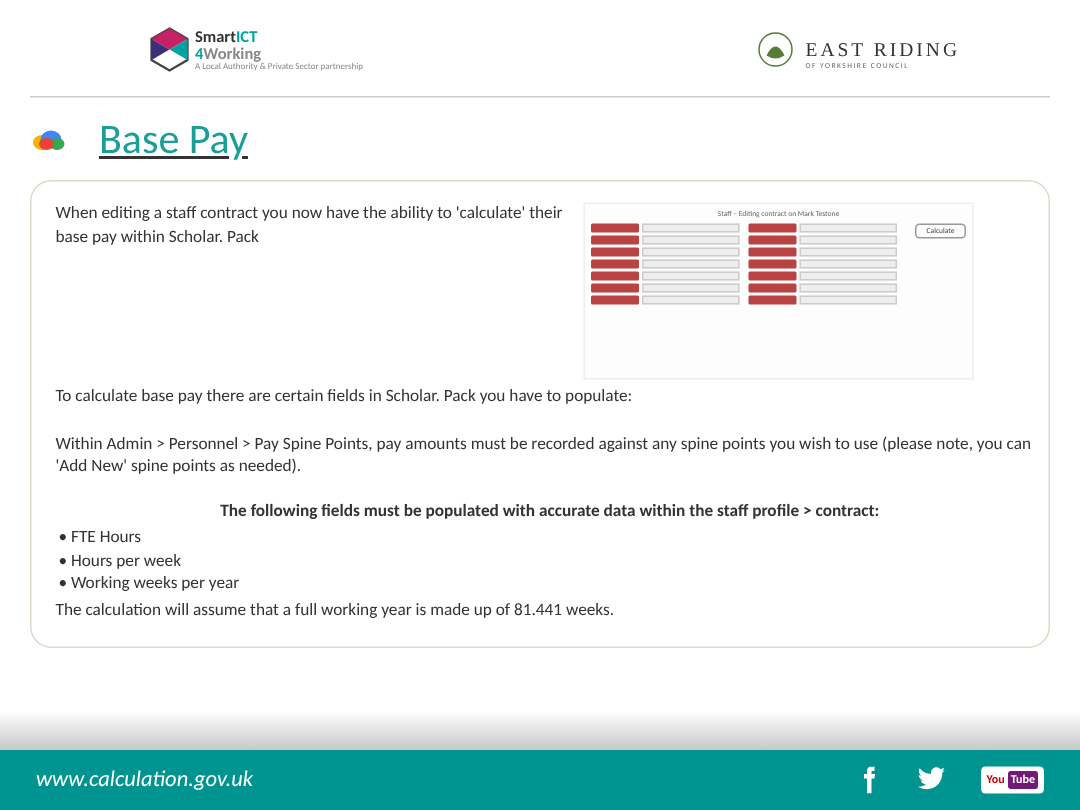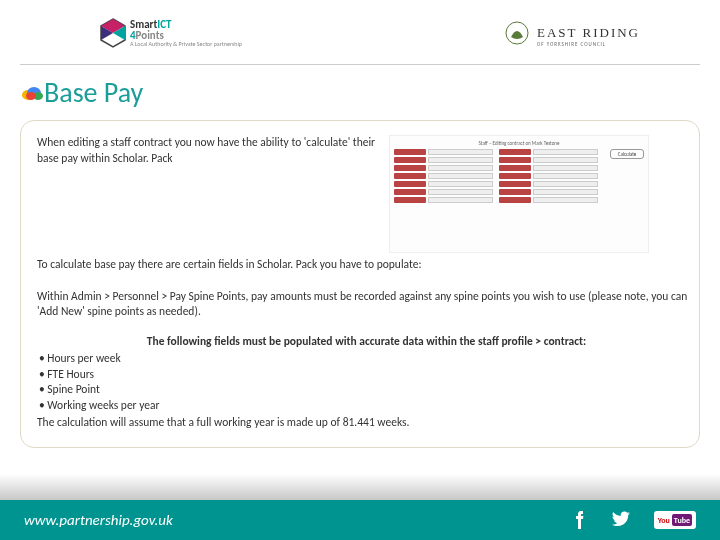--- a/index.html
+++ b/index.html
@@ -42,22 +42,23 @@
     gap: 6px;
   }
   .logo-right .crest { width: 28px; height: 28px; }
   .logo-right-text { text-align: left; }
   .logo-right-text .line1 { font-family: Georgia, serif; font-size: 13px; letter-spacing: 2px; color: #333; }
   .logo-right-text .line2 { font-size: 5px; letter-spacing: 1px; color: #666; }
   .hr { border: 0; border-top: 1px solid #ccc; margin: 0 20px; }
   .title-row {
     display: flex;
     align-items: center;
-    gap: 0;
+    gap: 22px;
     padding: 10px 20px 6px 20px;
+    text-decoration: underline;
   }
   .cloud-icon { width: 24px; height: 16px; }
   .title { font-size: 28px; color: #1b9e9a; font-weight: 400; }
   .content-box {
     margin: 4px 20px 0 20px;
     border: 1px solid #e0d8c8;
     border-radius: 14px;
     padding: 14px 3px 16px 16px;
     font-size: 11.5px;
     line-height: 1.35;
@@ -125,21 +126,21 @@
     <div class="hex">
       <svg viewBox="0 0 26 30">
           <polygon points="13,1 25,8 25,22 13,29 1,22 1,8" fill="none" stroke="#444" stroke-width="1.5"></polygon>
           <polygon points="13,1 25,8 13,15 1,8" fill="#c62066"></polygon>
           <polygon points="25,8 25,22 13,15" fill="#00a3a0"></polygon>
           <polygon points="1,8 1,22 13,15" fill="#3b2f7a"></polygon>
         </svg>
     </div>
     <div class="logo-left-text">
       <div><span class="line1">Smart</span><span class="brand">ICT</span></div>
-      <div><span class="brand">4</span><span class="sub">Points</span></div>
+      <div><span class="brand">4</span><span class="sub">Working</span></div>
       <div class="tag">A Local Authority &amp; Private Sector partnership</div>
     </div>
   </div>
   <div class="logo-right">
     <svg class="crest" viewBox="0 0 28 28">
         <circle cx="14" cy="14" r="11" fill="none" stroke="#5a7a3a" stroke-width="1"></circle>
         <path d="M8 18 Q14 6 20 18 Q14 22 8 18" fill="#5a7a3a"></path>
       </svg>
     <div class="logo-right-text">
       <div class="line1">EAST RIDING</div>
@@ -229,31 +230,30 @@
         <div class="thumb-btn">Calculate</div>
       </div>
     </div>
   </div>
 
   <div class="para">To calculate base pay there are certain fields in Scholar. Pack you have to populate:</div>
   <div class="para2">Within Admin &gt; Personnel &gt; Pay Spine Points, pay amounts must be recorded against any spine points you wish to use (please note, you can 'Add New' spine points as needed).</div>
 
   <div class="list-intro">The following fields must be populated with accurate data within the staff profile &gt; contract:</div>
   <ul class="fields">
+    <li>FTE Hours</li>
     <li>Hours per week</li>
-    <li>FTE Hours</li>
-    <li>Spine Point</li>
     <li>Working weeks per year</li>
   </ul>
   <div class="calc-note">The calculation will assume that a full working year is made up of 81.441 weeks.</div>
 </div>
 
 <div class="footer-shadow"></div>
 <div class="footer">
-  <div class="url">www.partnership.gov.uk</div>
+  <div class="url">www.calculation.gov.uk</div>
   <div class="social">
     <svg class="ico" viewBox="0 0 18 18">
         <path d="M11 3h2V0h-2c-2 0-3 1.3-3 3v2H6v3h2v10h3V8h2l.4-3H11V3.5c0-.3.2-.5.5-.5" fill="#fff"></path>
       </svg>
     <svg class="ico" viewBox="0 0 18 18">
         <path d="M18 2.3c-.7.3-1.4.5-2.1.6.8-.5 1.3-1.2 1.6-2-.7.4-1.5.7-2.4.9C14.4 1 13.4.5 12.3.5c-2 0-3.7 1.7-3.7 3.7 0 .3 0 .6.1.8C5.6 4.9 2.9 3.4 1.1 1.1c-.3.6-.5 1.2-.5 1.9 0 1.3.7 2.4 1.6 3.1-.6 0-1.2-.2-1.7-.5v.1c0 1.8 1.3 3.3 3 3.6-.3.1-.6.1-1 .1-.2 0-.5 0-.7-.1.5 1.5 1.9 2.6 3.5 2.6-1.3 1-2.9 1.6-4.6 1.6H0c1.6 1 3.6 1.6 5.7 1.6 6.8 0 10.5-5.6 10.5-10.5v-.5c.7-.5 1.3-1.2 1.8-1.9" fill="#fff"></path>
       </svg>
     <span class="yt-badge">You <span style="background:#701a75;color:#fff;padding:1px 2px;border-radius:2px;">Tube</span></span>
   </div>
 </div>

